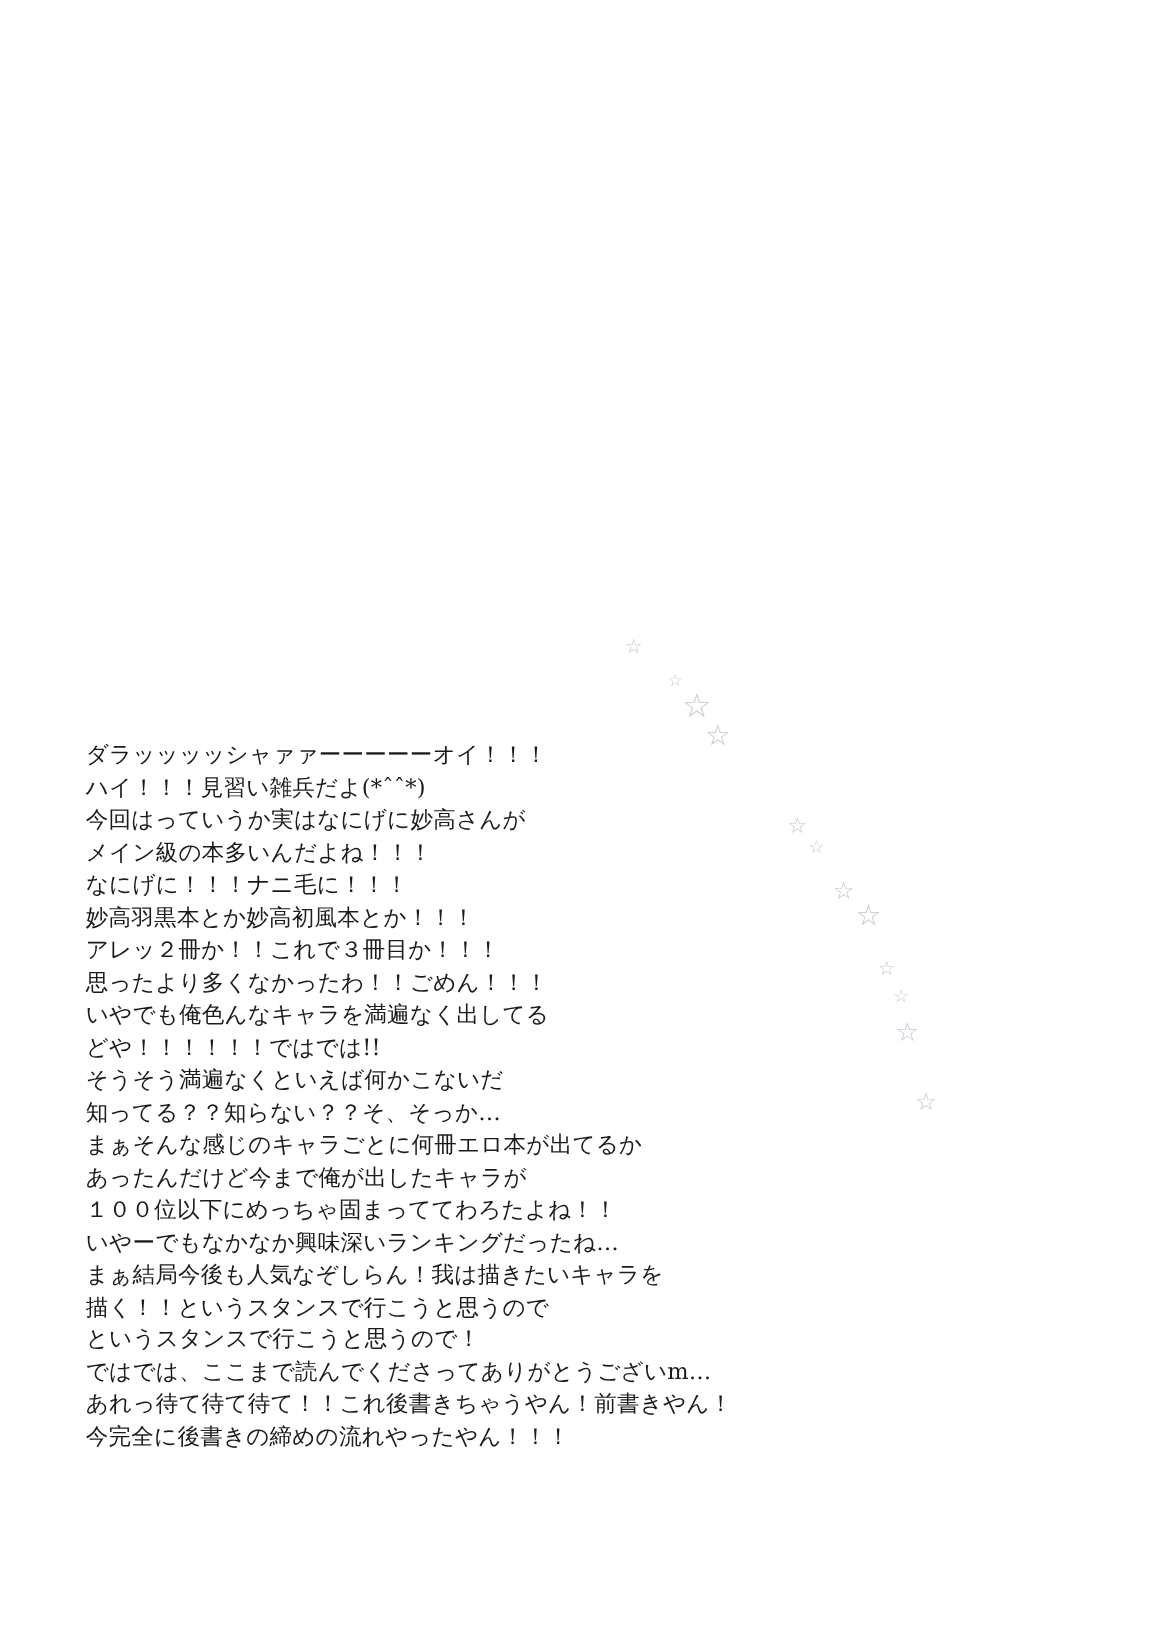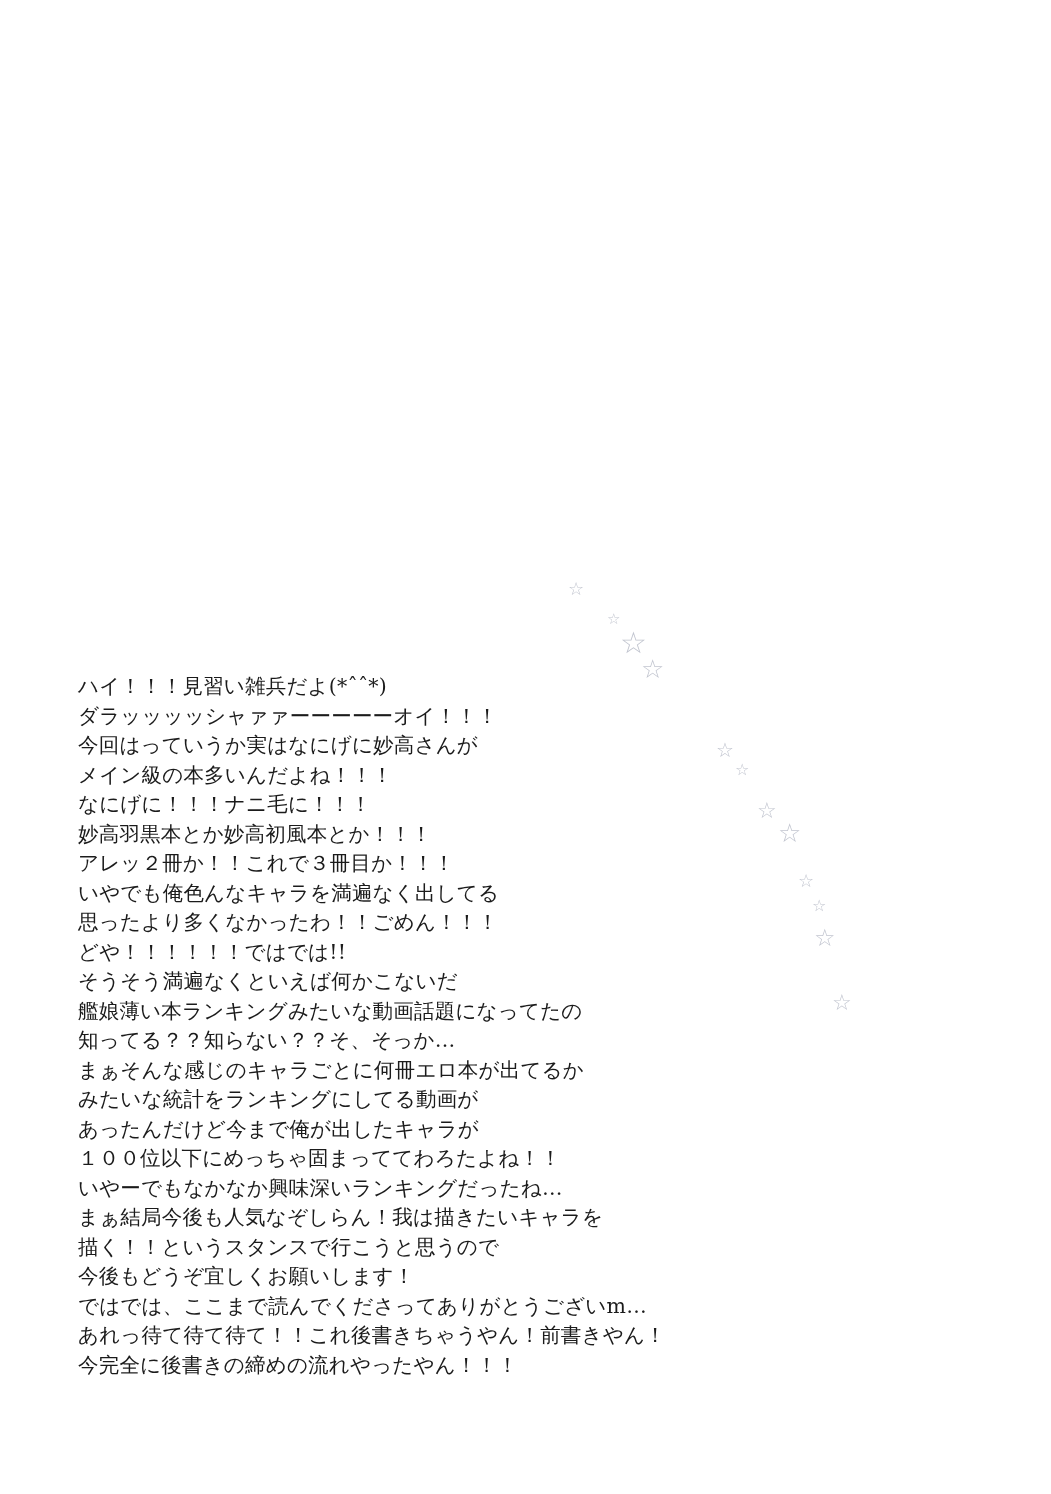--- a/index.html
+++ b/index.html
@@ -65,40 +65,38 @@
     <span class="star" style="left:735px; top:762px; font-size:16px;">☆</span>
     <span class="star" style="left:757px; top:800px; font-size:22px;">☆</span>
     <span class="star" style="left:778px; top:820px; font-size:26px;">☆</span>
     <span class="star" style="left:798px; top:872px; font-size:18px;">☆</span>
     <span class="star" style="left:812px; top:898px; font-size:16px;">☆</span>
     <span class="star" style="left:814px; top:926px; font-size:24px;">☆</span>
     <span class="star" style="left:832px; top:992px; font-size:22px;">☆</span>
   </div>
 
   <div class="text-block">
+    <div class="text-line">ダラッッッッシャァァーーーーーオイ！！！</div>
     <div class="text-line">ハイ！！！見習い雑兵だよ(*ˆˆ*)</div>
-    <div class="text-line">ダラッッッッシャァァーーーーーオイ！！！</div>
     <div class="text-line">今回はっていうか実はなにげに妙高さんが</div>
     <div class="text-line">メイン級の本多いんだよね！！！</div>
     <div class="text-line">なにげに！！！ナニ毛に！！！</div>
     <div class="text-line">妙高羽黒本とか妙高初風本とか！！！</div>
     <div class="text-line">アレッ２冊か！！これで３冊目か！！！</div>
+    <div class="text-line">思ったより多くなかったわ！！ごめん！！！</div>
     <div class="text-line">いやでも俺色んなキャラを満遍なく出してる</div>
-    <div class="text-line">思ったより多くなかったわ！！ごめん！！！</div>
     <div class="text-line">どや！！！！！！ではでは!!</div>
     <div class="text-line">そうそう満遍なくといえば何かこないだ</div>
-    <div class="text-line">艦娘薄い本ランキングみたいな動画話題になってたの</div>
     <div class="text-line">知ってる？？知らない？？そ、そっか…</div>
     <div class="text-line">まぁそんな感じのキャラごとに何冊エロ本が出てるか</div>
-    <div class="text-line">みたいな統計をランキングにしてる動画が</div>
     <div class="text-line">あったんだけど今まで俺が出したキャラが</div>
     <div class="text-line">１００位以下にめっちゃ固まっててわろたよね！！</div>
     <div class="text-line">いやーでもなかなか興味深いランキングだったね…</div>
     <div class="text-line">まぁ結局今後も人気なぞしらん！我は描きたいキャラを</div>
     <div class="text-line">描く！！というスタンスで行こうと思うので</div>
-    <div class="text-line">今後もどうぞ宜しくお願いします！</div>
+    <div class="text-line">というスタンスで行こうと思うので！</div>
     <div class="text-line">ではでは、ここまで読んでくださってありがとうございm…</div>
     <div class="text-line">あれっ待て待て待て！！これ後書きちゃうやん！前書きやん！</div>
     <div class="text-line">今完全に後書きの締めの流れやったやん！！！</div>
 
   </div>
 
 </div>
 
 </body></html>

